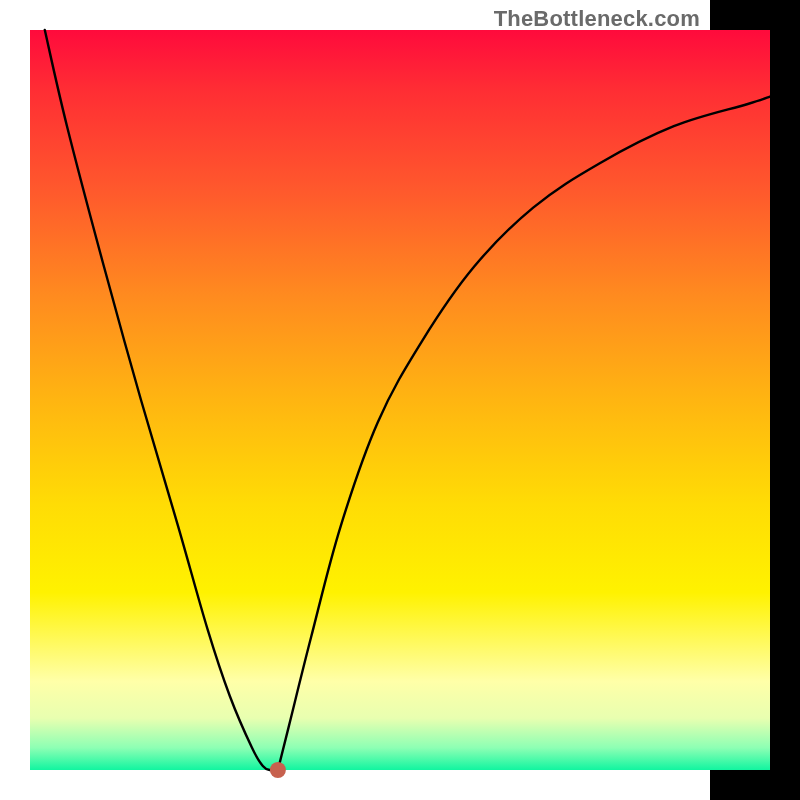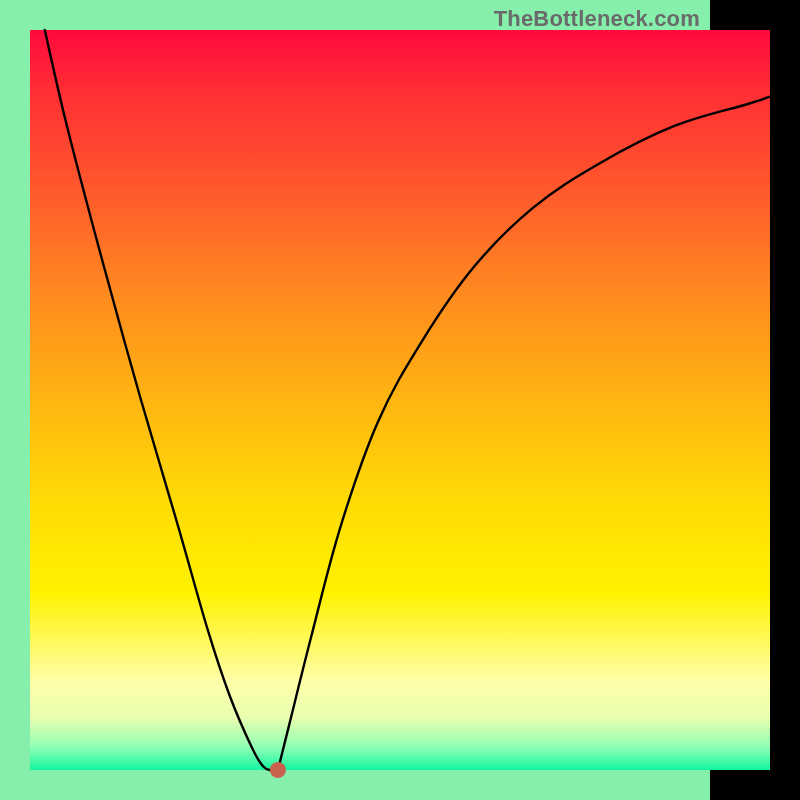--- a/index.html
+++ b/index.html
@@ -7,21 +7,21 @@
     padding: 0;
     width: 800px;
     height: 800px;
     background: #000;
     overflow: hidden;
   }
   .frame {
     position: absolute;
     width: 710px;
     height: 800px;
-    background: #86efac;
+    background: #ffffff;
   }
   .plot-area {
     position: absolute;
     left: 30px;
     top: 30px;
     width: 740px;
     height: 740px;
     
     background: linear-gradient(to bottom,
       #ff0a3c 0%,

